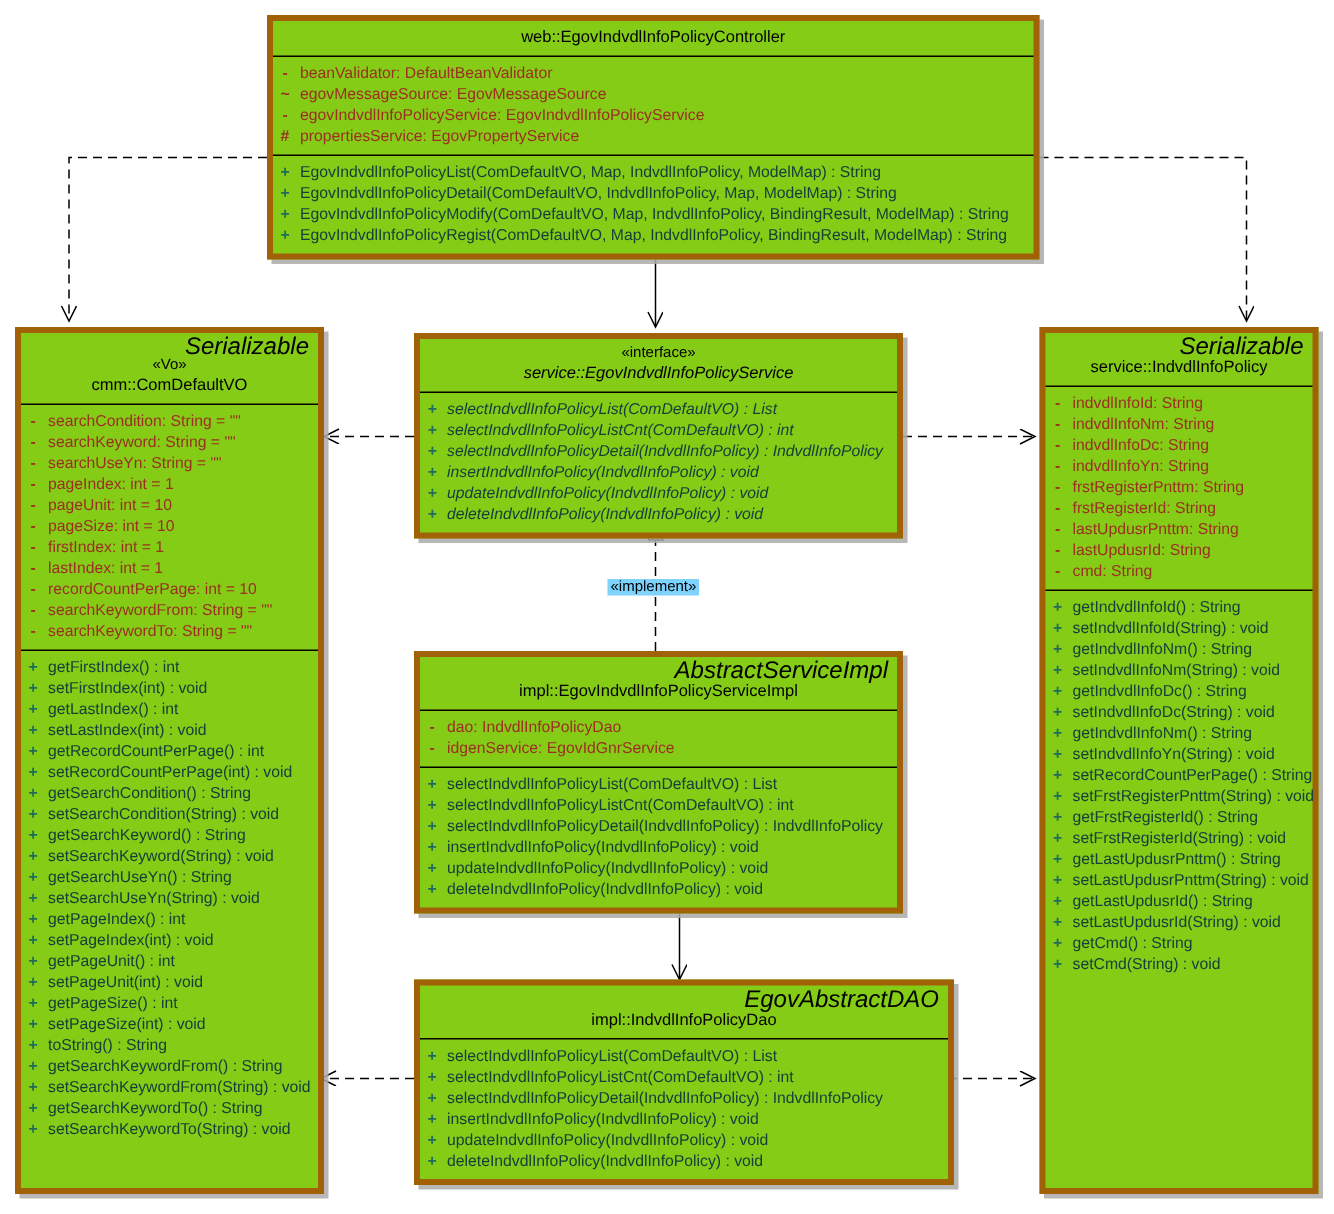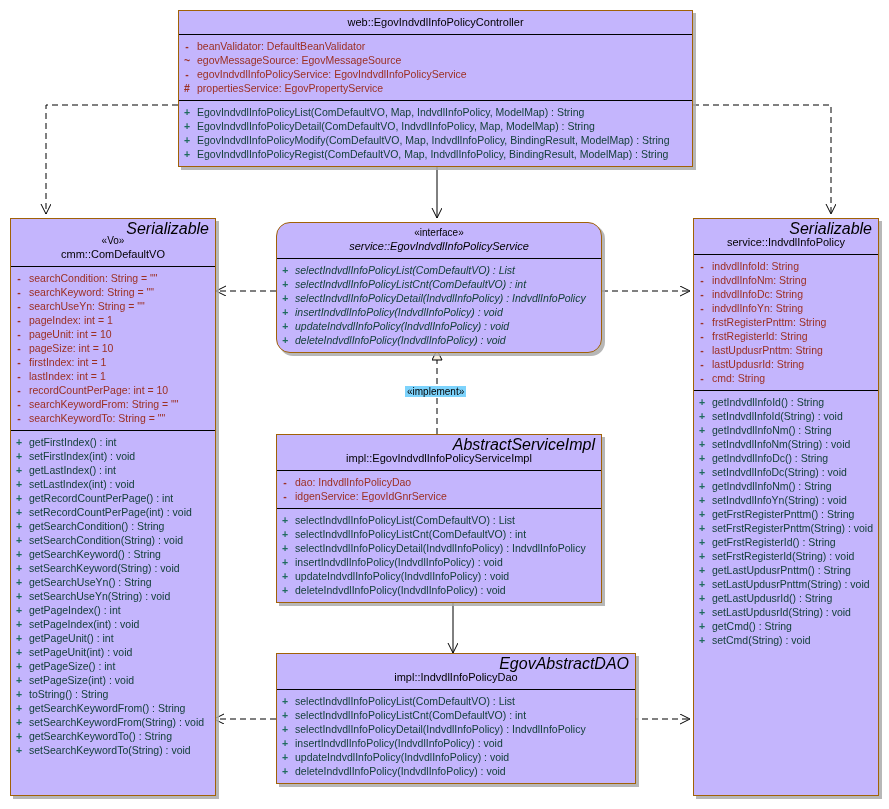--- a/index.html
+++ b/index.html
@@ -1,20 +1,20 @@
 <!DOCTYPE html>
 <html><head>
 <meta charset="utf-8">
 <style>
   html,body{margin:0;padding:0;background:#ffffff;}
   body{width:889px;height:809px;font-family:"Liberation Sans",sans-serif;position:relative;overflow:hidden;}
   #canvas{position:absolute;left:0;top:0;width:889px;height:809px;}
   svg.wires{position:absolute;left:0;top:0;width:889px;height:809px;pointer-events:none;}
 
-  .uml{position:absolute;background:#c4b5fd;border:1px solid #a16207;box-sizing:border-box;
+  .uml{position:absolute;background:#84cc16;border:4px solid #a16207;box-sizing:border-box;
        box-shadow:3px 3px 0 rgba(170,170,170,0.85);}
   .uml .hdr{padding:4px 6px 5px 6px;border-bottom:1px solid #000;text-align:center;}
   .uml .stereo{font-size:10px;color:#000;line-height:12px;}
   .uml .tagr{font-size:16px;color:#000;font-style:italic;font-weight:normal;text-align:right;line-height:12px;}
   .uml .cname{font-size:11px;color:#000;line-height:14px;white-space:nowrap;}
   .uml .cname.ital{font-style:italic;}
   .uml .sect{border-bottom:1px solid #000;padding:4px 0 5px 0;}
   .uml .sect.last{border-bottom:none;}
   .row{display:flex;align-items:flex-start;font-size:10.5px;line-height:14px;white-space:nowrap;}
   .row .vis{width:16px;text-align:center;flex:none;font-weight:bold;}
@@ -265,21 +265,21 @@
           <span class="vis">+</span>
           <span class="txt">getSearchKeywordTo() : String</span>
         </div>
         <div class="row meth">
           <span class="vis">+</span>
           <span class="txt">setSearchKeywordTo(String) : void</span>
         </div>
       </div>
   </div>
 
-  <div class="uml" id="cls-service" style="left:276px;top:222px;width:326px;border-radius:14px;">
+  <div class="uml" id="cls-service" style="left:276px;top:222px;width:326px;">
     <div class="hdr">
       <div class="stereo">«interface»</div>
       <div class="cname ital">service::EgovIndvdlInfoPolicyService</div>
     </div>
     <div class="sect last">
         <div class="row meth ital">
           <span class="vis">+</span>
           <span class="txt">selectIndvdlInfoPolicyList(ComDefaultVO) : List</span>
         </div>
         <div class="row meth ital">
@@ -452,21 +452,21 @@
         <div class="row meth">
           <span class="vis">+</span>
           <span class="txt">getIndvdlInfoNm() : String</span>
         </div>
         <div class="row meth">
           <span class="vis">+</span>
           <span class="txt">setIndvdlInfoYn(String) : void</span>
         </div>
         <div class="row meth">
           <span class="vis">+</span>
-          <span class="txt">getFrstRegisterPnttm() : String</span>
+          <span class="txt">setRecordCountPerPage() : String</span>
         </div>
         <div class="row meth">
           <span class="vis">+</span>
           <span class="txt">setFrstRegisterPnttm(String) : void</span>
         </div>
         <div class="row meth">
           <span class="vis">+</span>
           <span class="txt">getFrstRegisterId() : String</span>
         </div>
         <div class="row meth">

